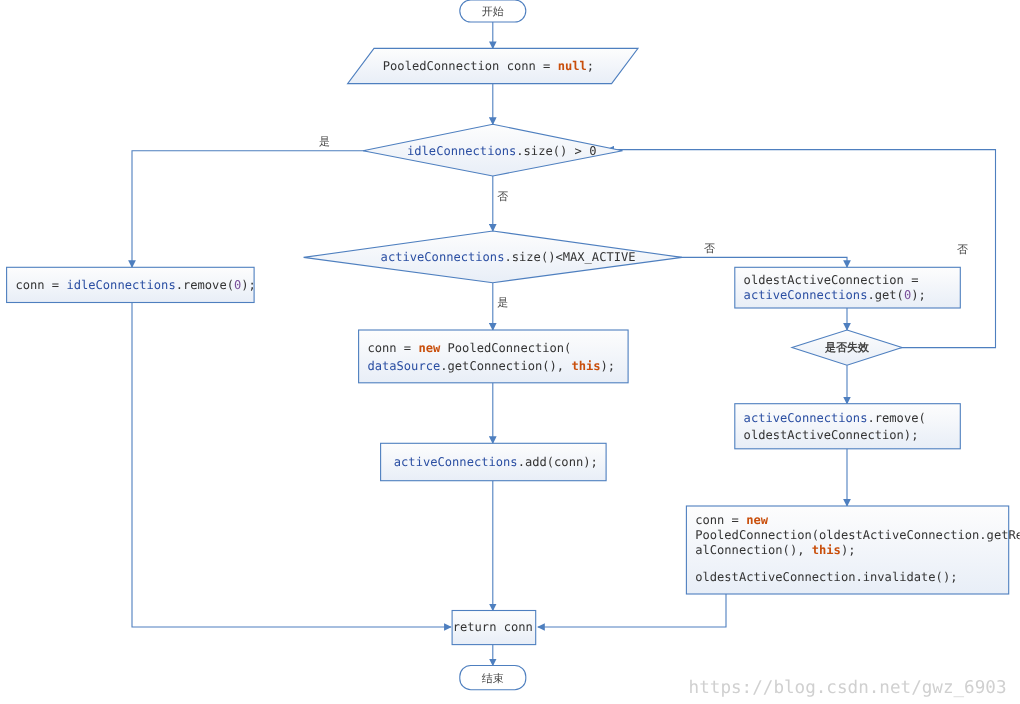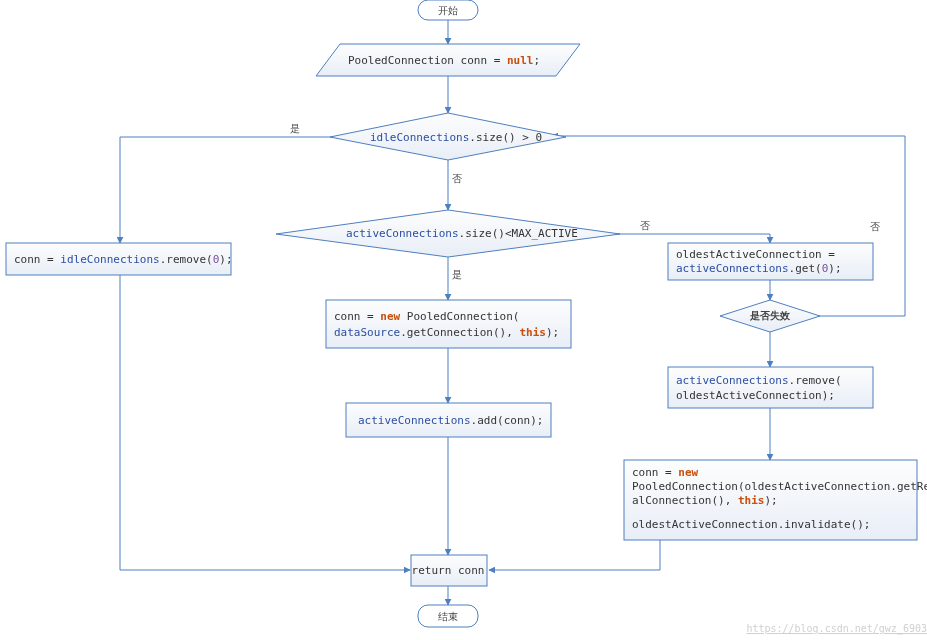--- a/index.html
+++ b/index.html
@@ -8,26 +8,25 @@
     font-family: "Microsoft YaHei", Consolas, monospace, sans-serif;
     background: #fff;
     width: 927px;
     height: 640px;
     overflow: hidden;
     position: relative;
   }
   svg { display: block; position: absolute; top: 0; left: 0; }
   .watermark {
     position: absolute;
-    right: 0;
+    right: 12px;
     bottom: 6px;
     color: #d0d0d0;
-    font-size: 10px;
+    font-size: 16px;
     pointer-events: none;
-    text-decoration: underline;
   }
   .code-k  { fill: #c94f0c; font-weight: bold; } 
   .code-fn { fill: #2a4ea2; }                    
   .code-ty { fill: #7a4f9a; }                    
   .code    { fill: #333; font-family: Consolas, monospace; font-size: 11px; }
   .lbl     { fill: #444; font-size: 10px; font-family: "Microsoft YaHei", sans-serif; }
   .node-bg { fill: url(#boxgrad); stroke: #4e7fbf; stroke-width: 1; }
   .diamond-bg { fill: url(#boxgrad); stroke: #4e7fbf; stroke-width: 1; }
   .term-bg { fill: #fff; stroke: #4e7fbf; stroke-width: 1; }
   .conn    { stroke: #4e7fbf; stroke-width: 1; fill: none; }

